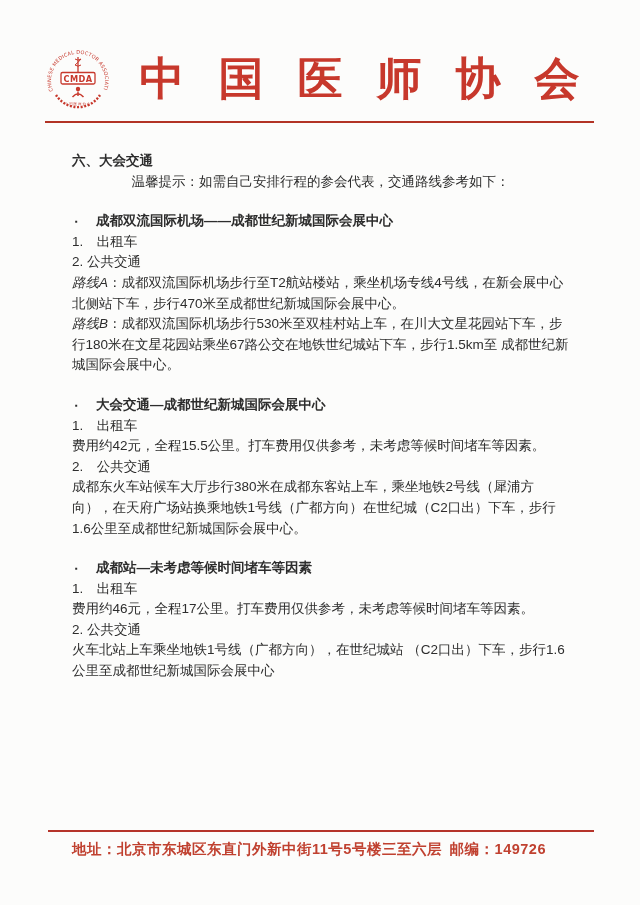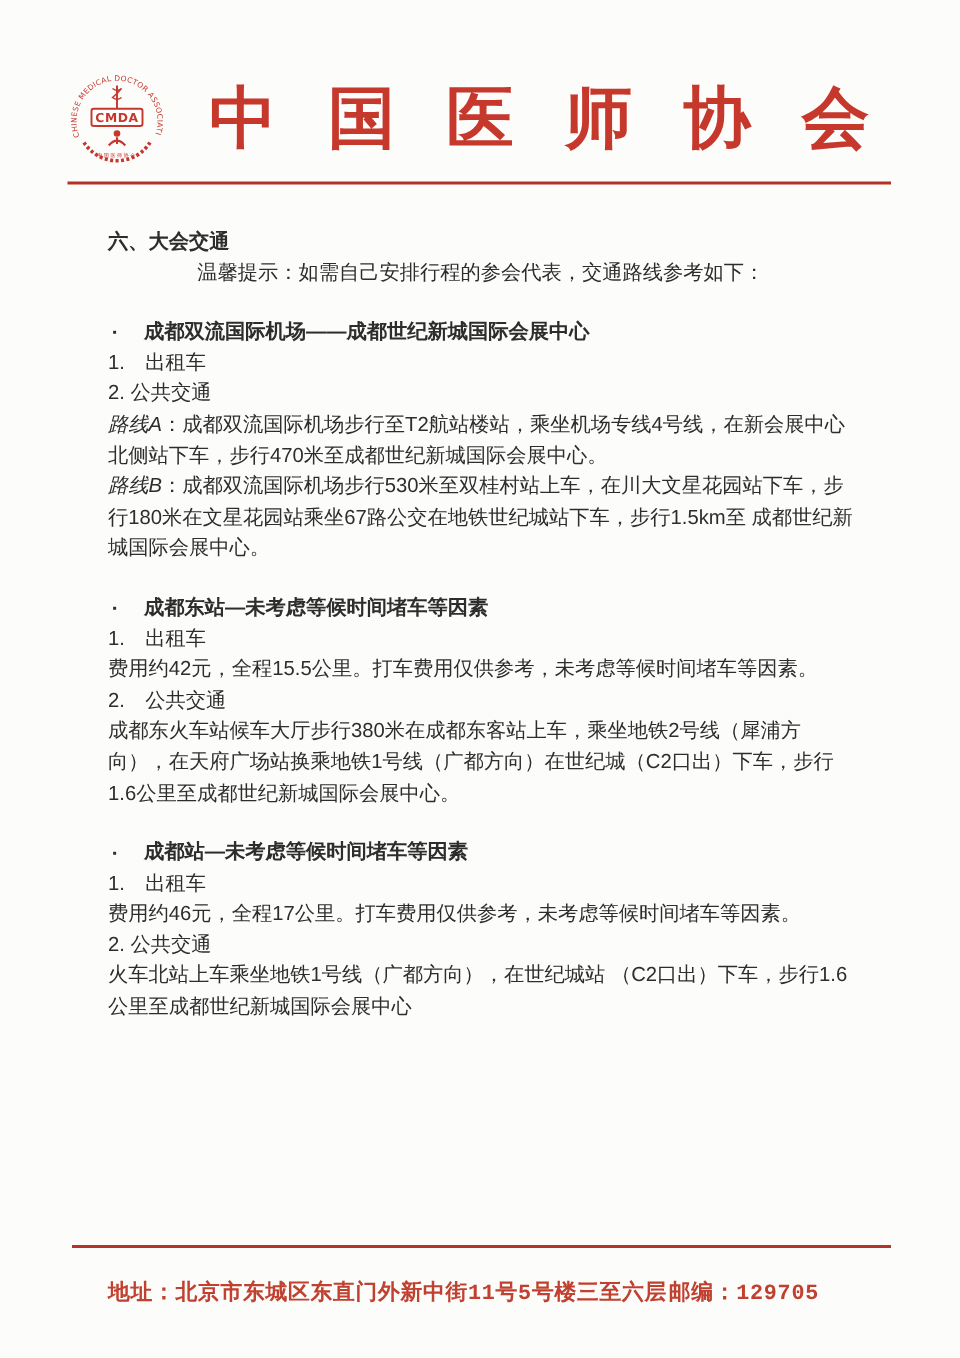--- a/index.html
+++ b/index.html
@@ -25,22 +25,22 @@
   .content p { margin:0; }
   .section-heading { font-weight:700; }
   .tip { margin-top:20px;text-align:center; }
   .route-section { margin-top:19px; }
   .route-heading { position:relative; padding-left:24px; font-weight:700; }
   .bullet { position:absolute; left:3px; top:1px; font-size:8px; line-height:20.6px; color:#2d2d2d; }
   .route-label-em { }
   
   .footer { position:absolute; left:48px; right:46px; top:830px; border-top:2px solid #b5342a; }
   .footer-row {
-    display:flex; justify-content:space-between; padding:20px 48px 0 24px;
-    font-family:Liberation Mono, monospace; font-weight:700;
+    display:flex; justify-content:space-between; padding:8px 48px 0 24px;
+    font-family:Liberation Sans, sans-serif; font-weight:700;
     font-size:14.5px; color:#c04130; letter-spacing:0.5px; white-space:nowrap;
   }
 </style>
 </head>
 <body>
 
 <div class="page">
 
   <div class="letterhead">
     <div class="seal">
@@ -76,21 +76,21 @@
       </div>
       <p>1.　出租车</p>
       <p>2. 公共交通</p>
       <p><em class="route-label-em">路线A</em><span>：成都双流国际机场步行至T2航站楼站，乘坐机场专线4号线，在新会展中心北侧站下车，步行470米至成都世纪新城国际会展中心。</span></p>
       <p><em class="route-label-em">路线B</em><span>：成都双流国际机场步行530米至双桂村站上车，在川大文星花园站下车，步行180米在文星花园站乘坐67路公交在地铁世纪城站下车，步行1.5km至 成都世纪新城国际会展中心。</span></p>
     </section>
 
     <section class="route-section">
       <div class="route-heading">
         <span class="bullet">▪</span>
-        <span>成都东站—未考虑等候时间堵车等因素</span>
+        <span>大会交通—成都世纪新城国际会展中心</span>
       </div>
       <p>1.　出租车</p>
       <p>费用约42元，全程15.5公里。打车费用仅供参考，未考虑等候时间堵车等因素。</p>
       <p>2.　公共交通</p>
       <p>成都东火车站候车大厅步行380米在成都东客站上车，乘坐地铁2号线（犀浦方向），在天府广场站换乘地铁1号线（广都方向）在世纪城（C2口出）下车，步行1.6公里至成都世纪新城国际会展中心。</p>
     </section>
 
     <section class="route-section">
       <div class="route-heading">
         <span class="bullet">▪</span>
@@ -99,17 +99,17 @@
       <p>1.　出租车</p>
       <p>费用约46元，全程17公里。打车费用仅供参考，未考虑等候时间堵车等因素。</p>
       <p>2. 公共交通</p>
       <p>火车北站上车乘坐地铁1号线（广都方向），在世纪城站 （C2口出）下车，步行1.6公里至成都世纪新城国际会展中心</p>
     </section>
   </div>
 
   <div class="footer">
     <div class="footer-row">
       <span>地址：北京市东城区东直门外新中街11号5号楼三至六层</span>
-      <span>邮编：129705</span>
+      <span>邮编：149726</span>
     </div>
   </div>
 
 </div>
 
 </body></html>

